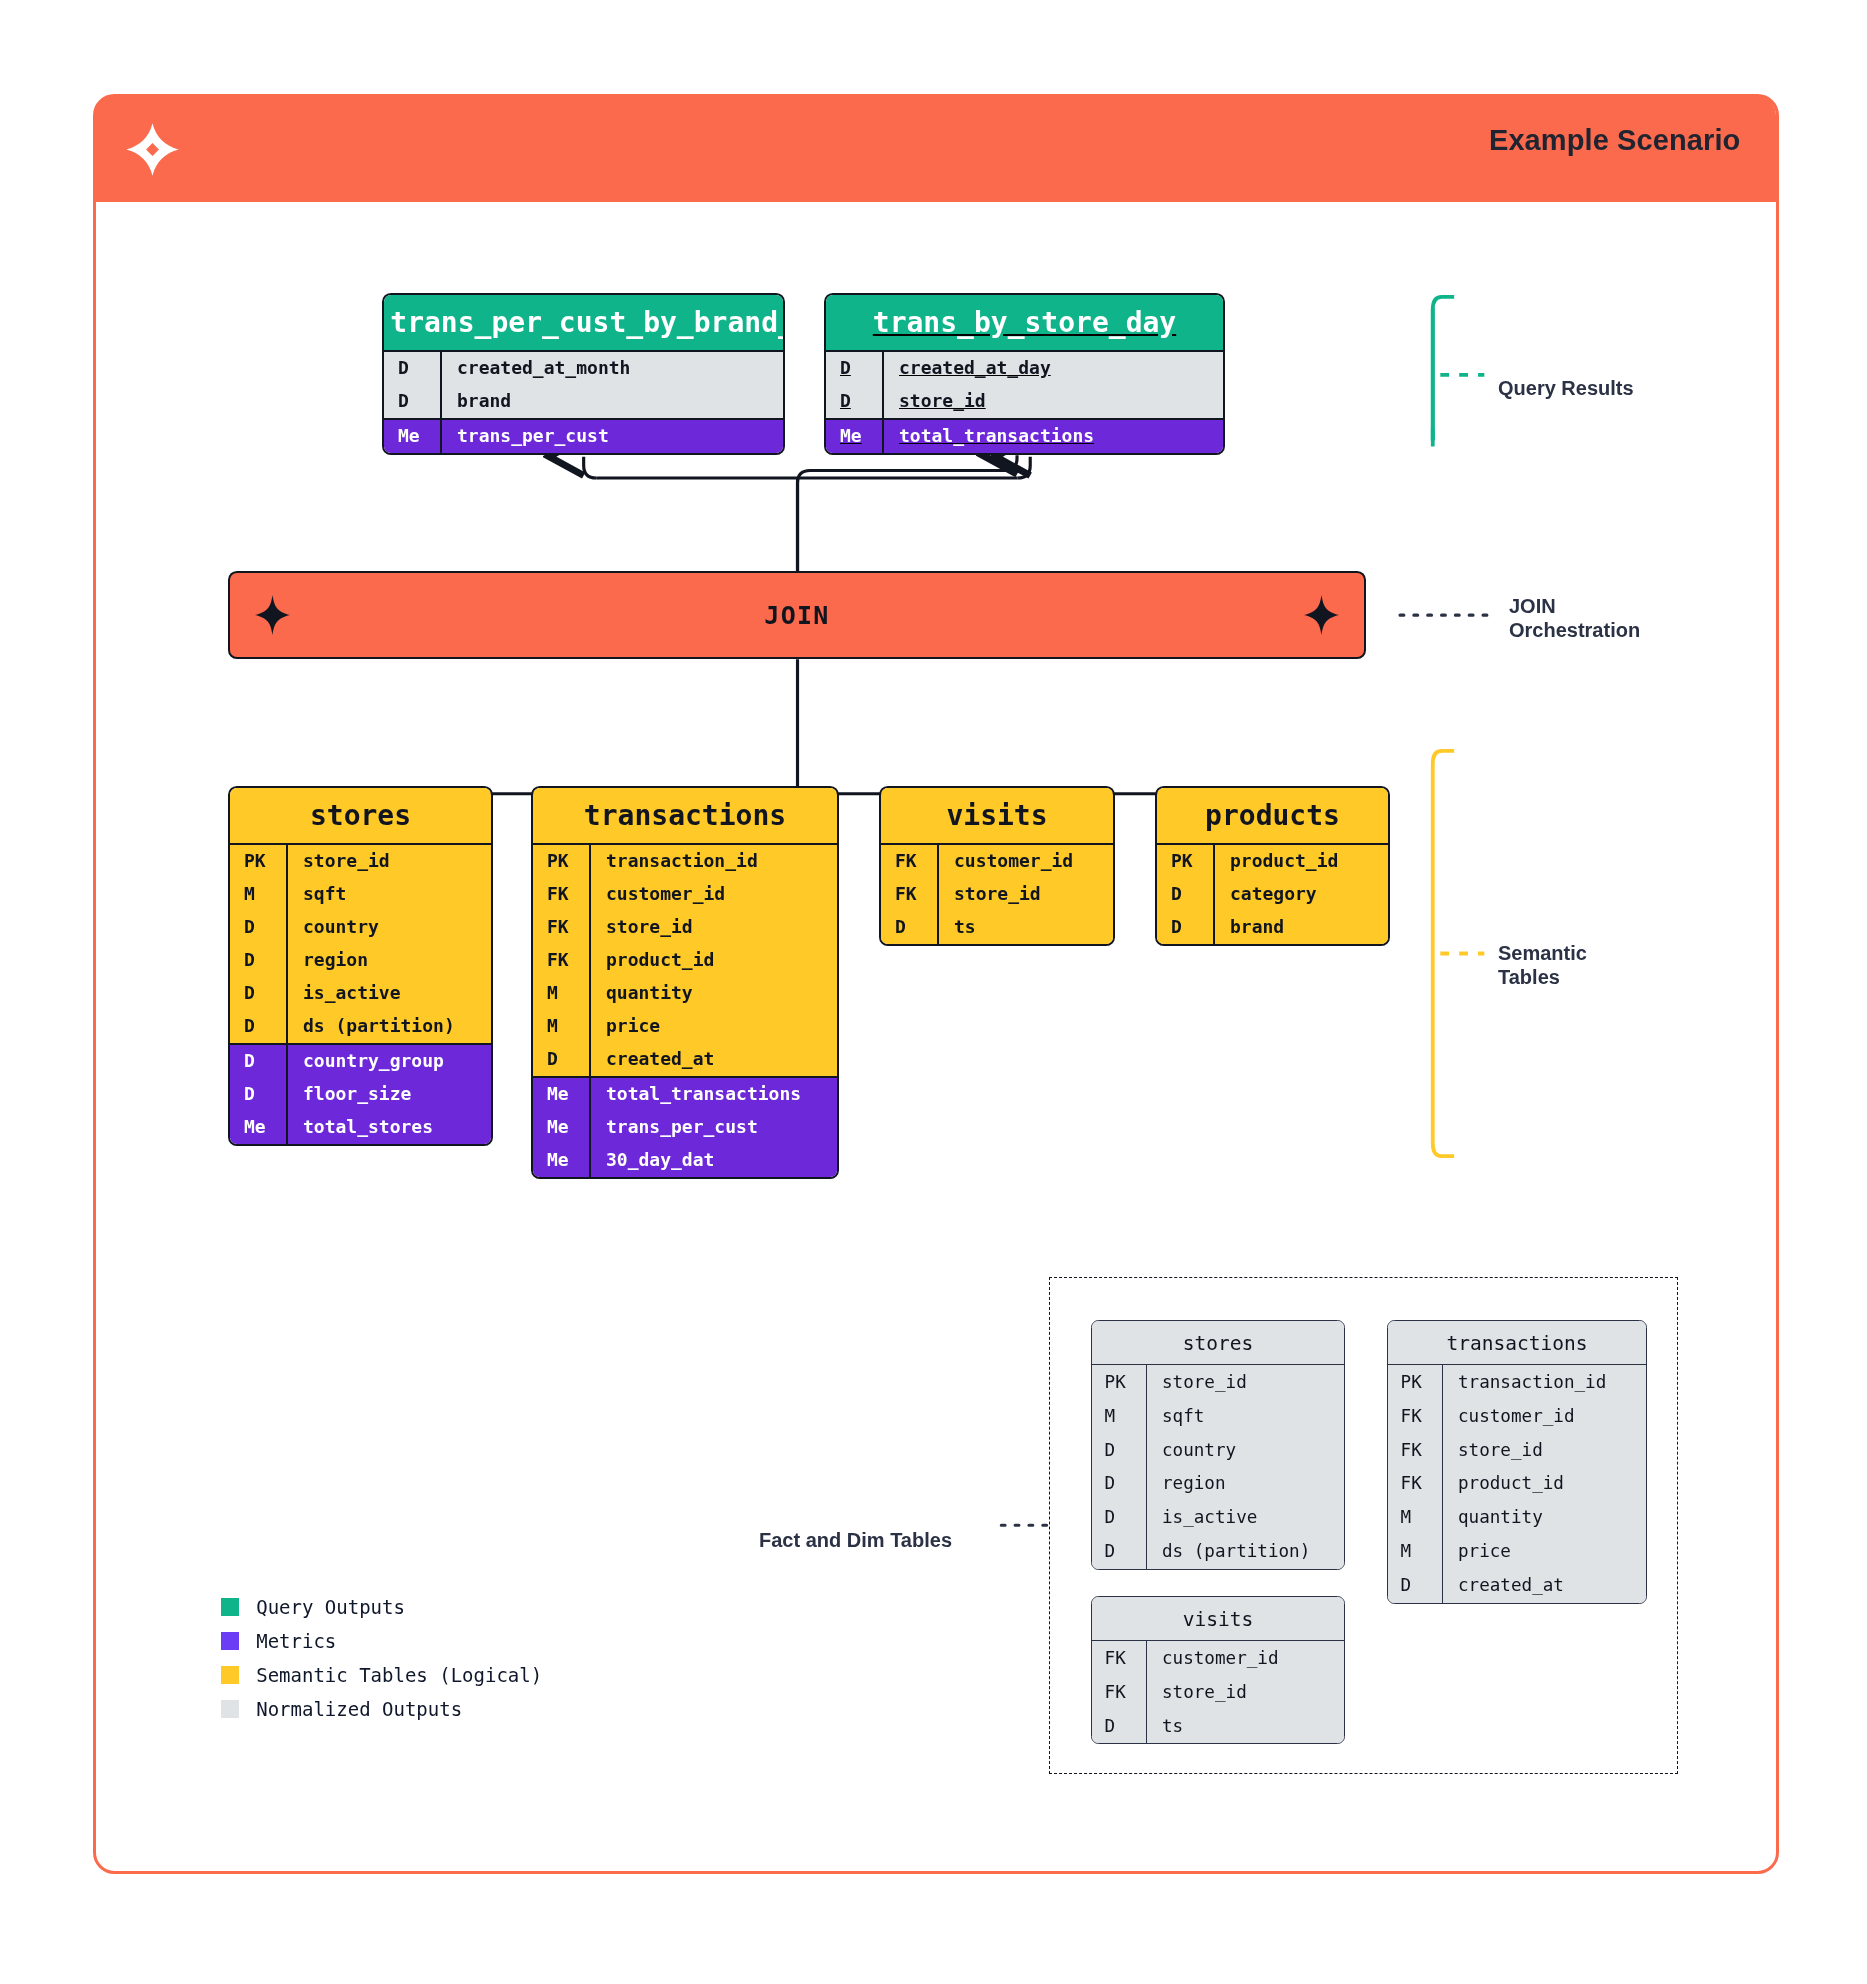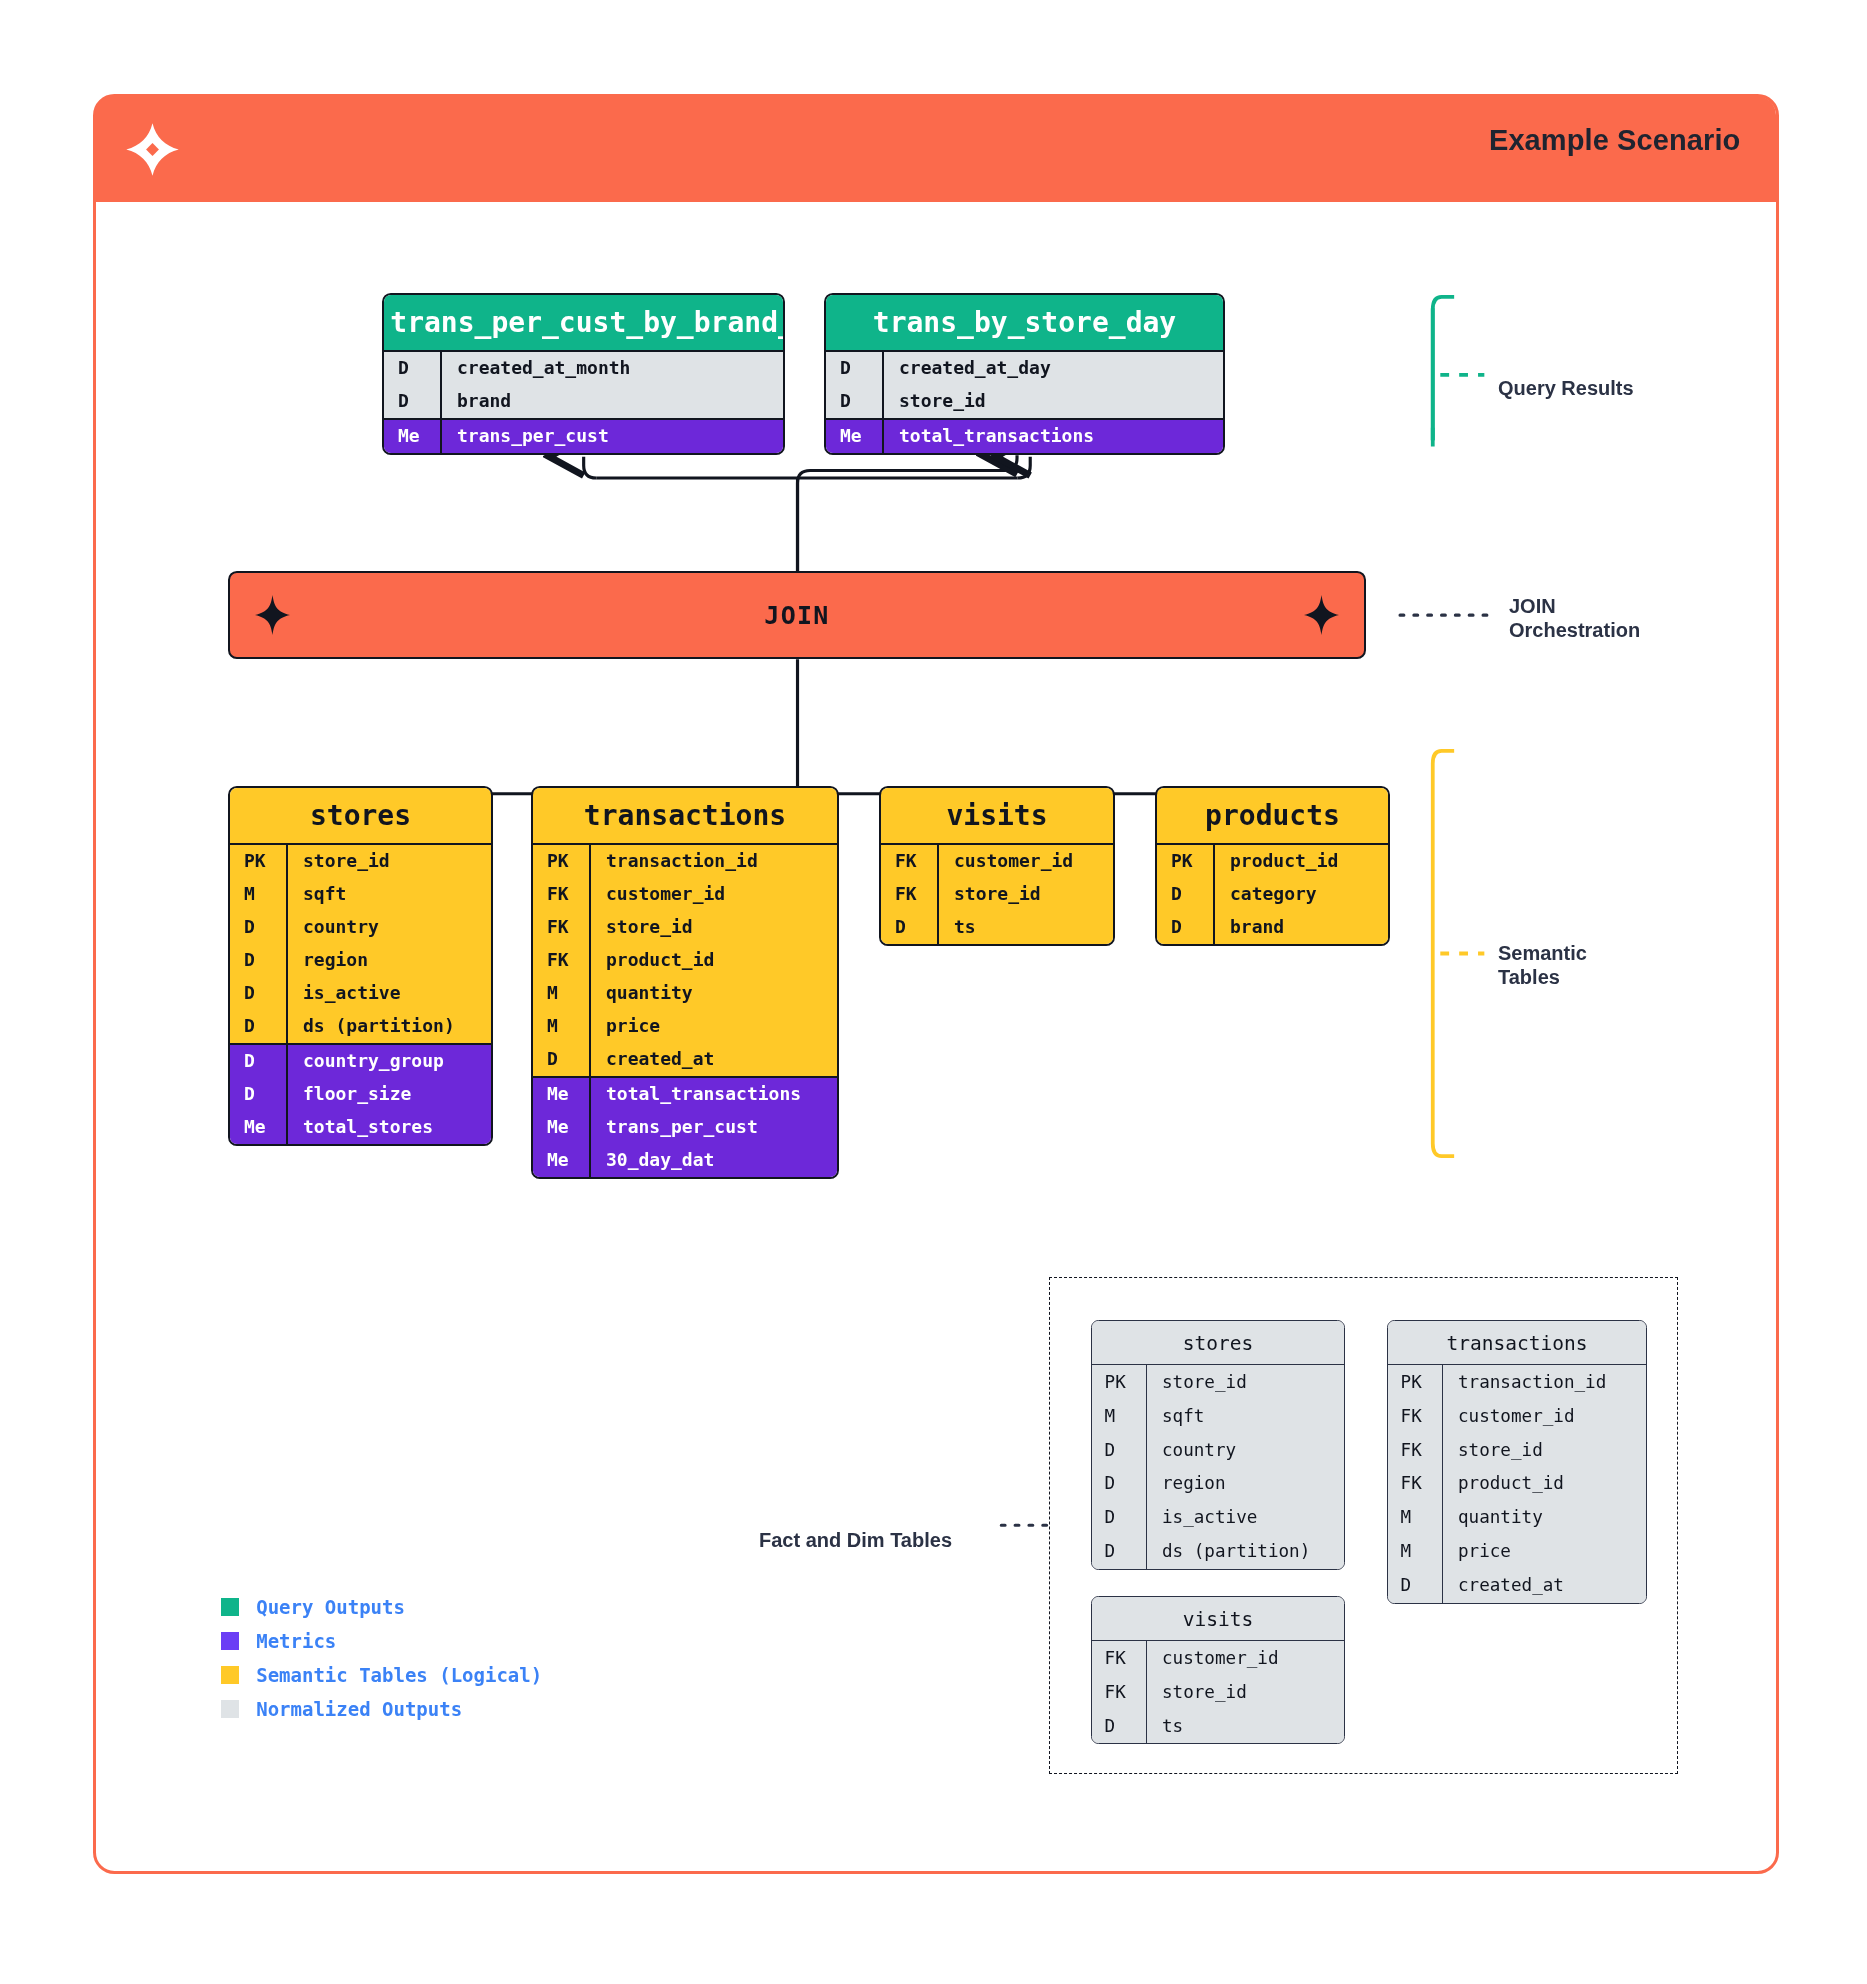--- a/index.html
+++ b/index.html
@@ -136,23 +136,23 @@
     color: #2b3245;
     white-space: pre-line;
   }
 
   
   .legend { position: absolute; left: 221px; top: 1590px; }
   .legend-row { display: flex; align-items: center; height: 34px; }
   .legend-sw { width: 17.6px; height: 17.6px; margin-right: 17.6px; flex: 0 0 17.6px; }
   .legend-txt {
     font-family: "DejaVu Sans Mono", monospace;
-    font-weight: bold;
+    font-weight: normal;
     font-size: 19px;
-    color: #3b82f6;
+    color: #0f172a;
     white-space: nowrap;
   }
 
   
   .dotbox {
     position: absolute;
     left: 1049px; top: 1277px;
     width: 629px; height: 497px;
     border: 1.9px dashed #11151f;
   }
@@ -242,21 +242,21 @@
       </div>
     </div>
     <div class="sect s-purple">
       <div class="row">
         <span class="k">Me</span>
         <span class="v">trans_per_cust</span>
       </div>
     </div>
   </div>
 
-  <div class="tbl" id="qr1" style="left:824px; top:293px; width:401px;">
+  <div class="tbl" id="qr1" style="left:824px; top:293px; width:401px;text-decoration:underline;">
     <div class="thead h-green">trans_by_store_day</div>
     <div class="sect s-grey">
       <div class="row">
         <span class="k">D</span>
         <span class="v">created_at_day</span>
       </div>
       <div class="row">
         <span class="k">D</span>
         <span class="v">store_id</span>
       </div>

